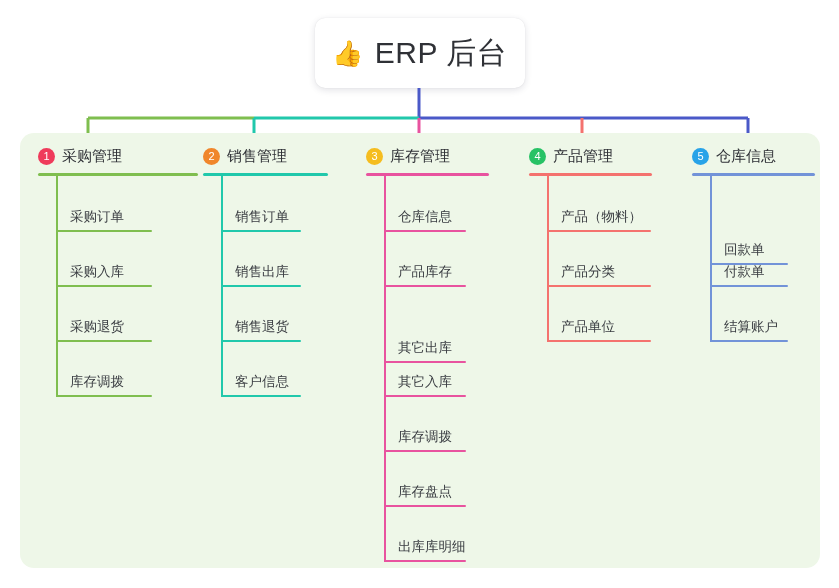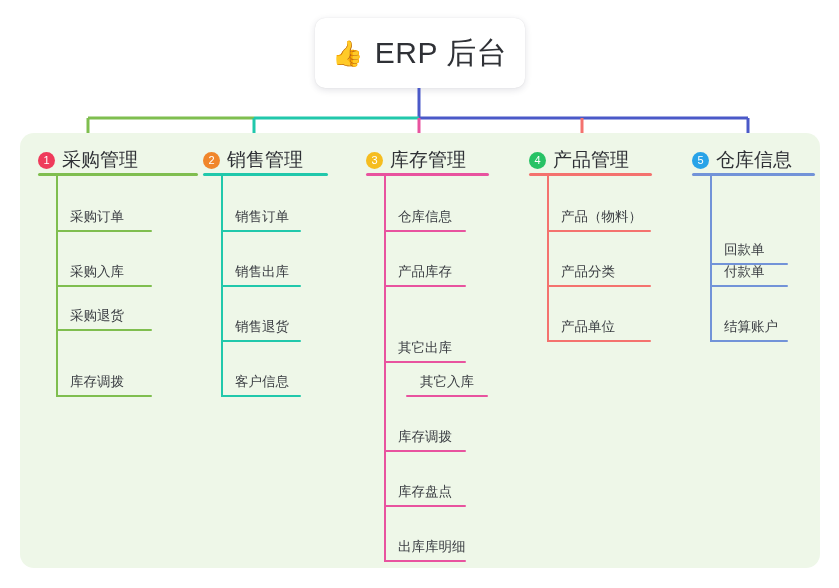--- a/index.html
+++ b/index.html
@@ -95,21 +95,21 @@
     height: 17px;
     border-radius: 50%;
     color: #ffffff;
     font-size: 11px;
     line-height: 17px;
     text-align: center;
     display: inline-block;
     font-family: "Liberation Sans", sans-serif;
   }
   .col-title {
-    font-size: 19px;
+    font-size: 15px;
     color: #2f3136;
   }
   .col-underline {
     position: absolute;
     top: 40px;
     left: 0;
     height: 3px;
     border-radius: 2px;
   }
   .col-spine {
@@ -171,21 +171,21 @@
           <div class="col-underline" style="width: 160px; background: rgb(127, 190, 79);"></div>
           <div class="col-spine" style="left: 18px; height: 223px; background: rgb(127, 190, 79);"></div>
           <div class="leaf" style="top: 73px; height: 26px; width: 96px;">
             <div class="leaf-label">采购订单</div>
             <div class="leaf-underline" style="width: 96px; background: rgb(127, 190, 79);"></div>
           </div>
           <div class="leaf" style="top: 128px; height: 26px; width: 96px;">
             <div class="leaf-label">采购入库</div>
             <div class="leaf-underline" style="width: 96px; background: rgb(127, 190, 79);"></div>
           </div>
-          <div class="leaf" style="top: 172px; height: 26px; width: 96px; padding-left: 44px;">
+          <div class="leaf" style="top: 183px; height: 26px; width: 96px; padding-left: 44px;">
             <div class="leaf-label">采购退货</div>
             <div class="leaf-underline" style="width: 96px; background: rgb(127, 190, 79);"></div>
           </div>
           <div class="leaf" style="top: 238px; height: 26px; width: 96px;">
             <div class="leaf-label">库存调拨</div>
             <div class="leaf-underline" style="width: 96px; background: rgb(127, 190, 79);"></div>
           </div>
         </div>
         <div class="column" style="left: 183px; width: 125px;">
           <div class="col-head">
@@ -223,21 +223,21 @@
             <div class="leaf-underline" style="width: 82px; background: rgb(232, 83, 159);"></div>
           </div>
           <div class="leaf" style="top: 128px; height: 26px; width: 82px; padding-left: 30px;">
             <div class="leaf-label">产品库存</div>
             <div class="leaf-underline" style="width: 82px; background: rgb(232, 83, 159);"></div>
           </div>
           <div class="leaf" style="top: 172px; height: 26px; width: 82px; margin-top: 32px;">
             <div class="leaf-label">其它出库</div>
             <div class="leaf-underline" style="width: 82px; background: rgb(232, 83, 159);"></div>
           </div>
-          <div class="leaf" style="top: 238px; height: 26px; width: 82px; margin-left: 22px;">
+          <div class="leaf" style="top: 238px; height: 26px; width: 82px;">
             <div class="leaf-label">其它入库</div>
             <div class="leaf-underline" style="width: 82px; background: rgb(232, 83, 159);"></div>
           </div>
           <div class="leaf" style="top: 293px; height: 26px; width: 82px;">
             <div class="leaf-label">库存调拨</div>
             <div class="leaf-underline" style="width: 82px; background: rgb(232, 83, 159);"></div>
           </div>
           <div class="leaf" style="top: 348px; height: 26px; width: 82px;">
             <div class="leaf-label">库存盘点</div>
             <div class="leaf-underline" style="width: 82px; background: rgb(232, 83, 159);"></div>

